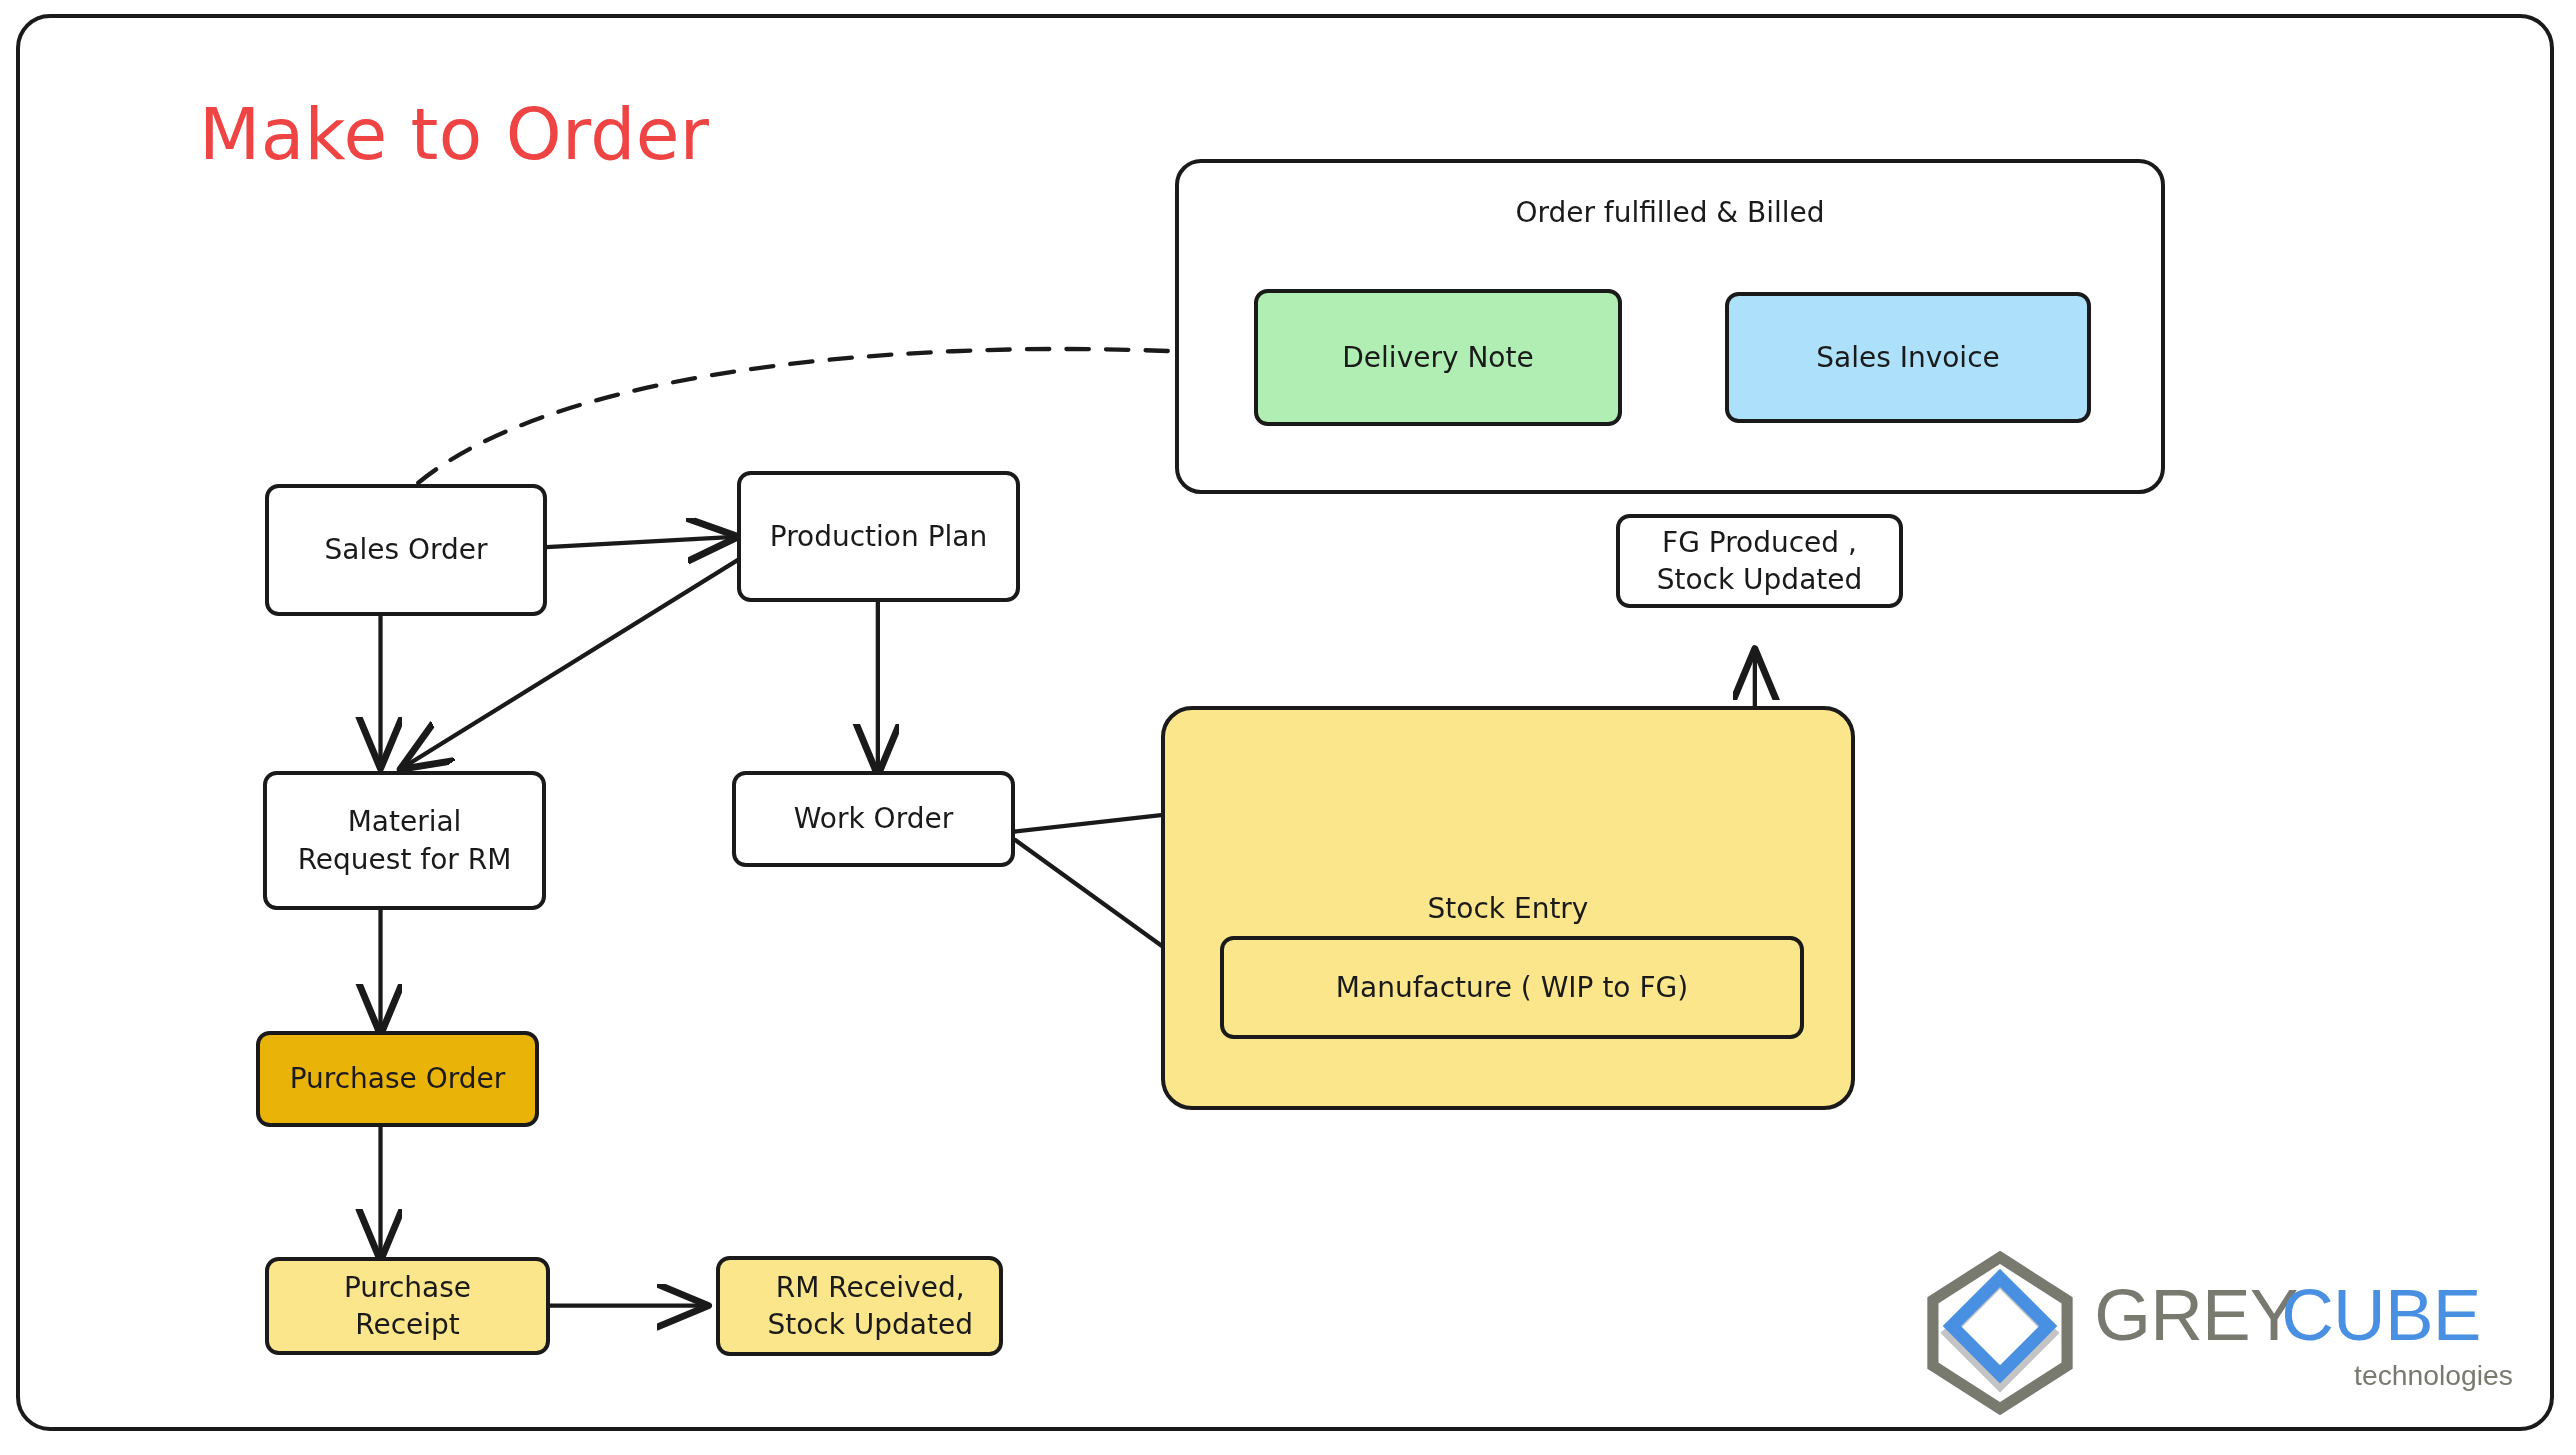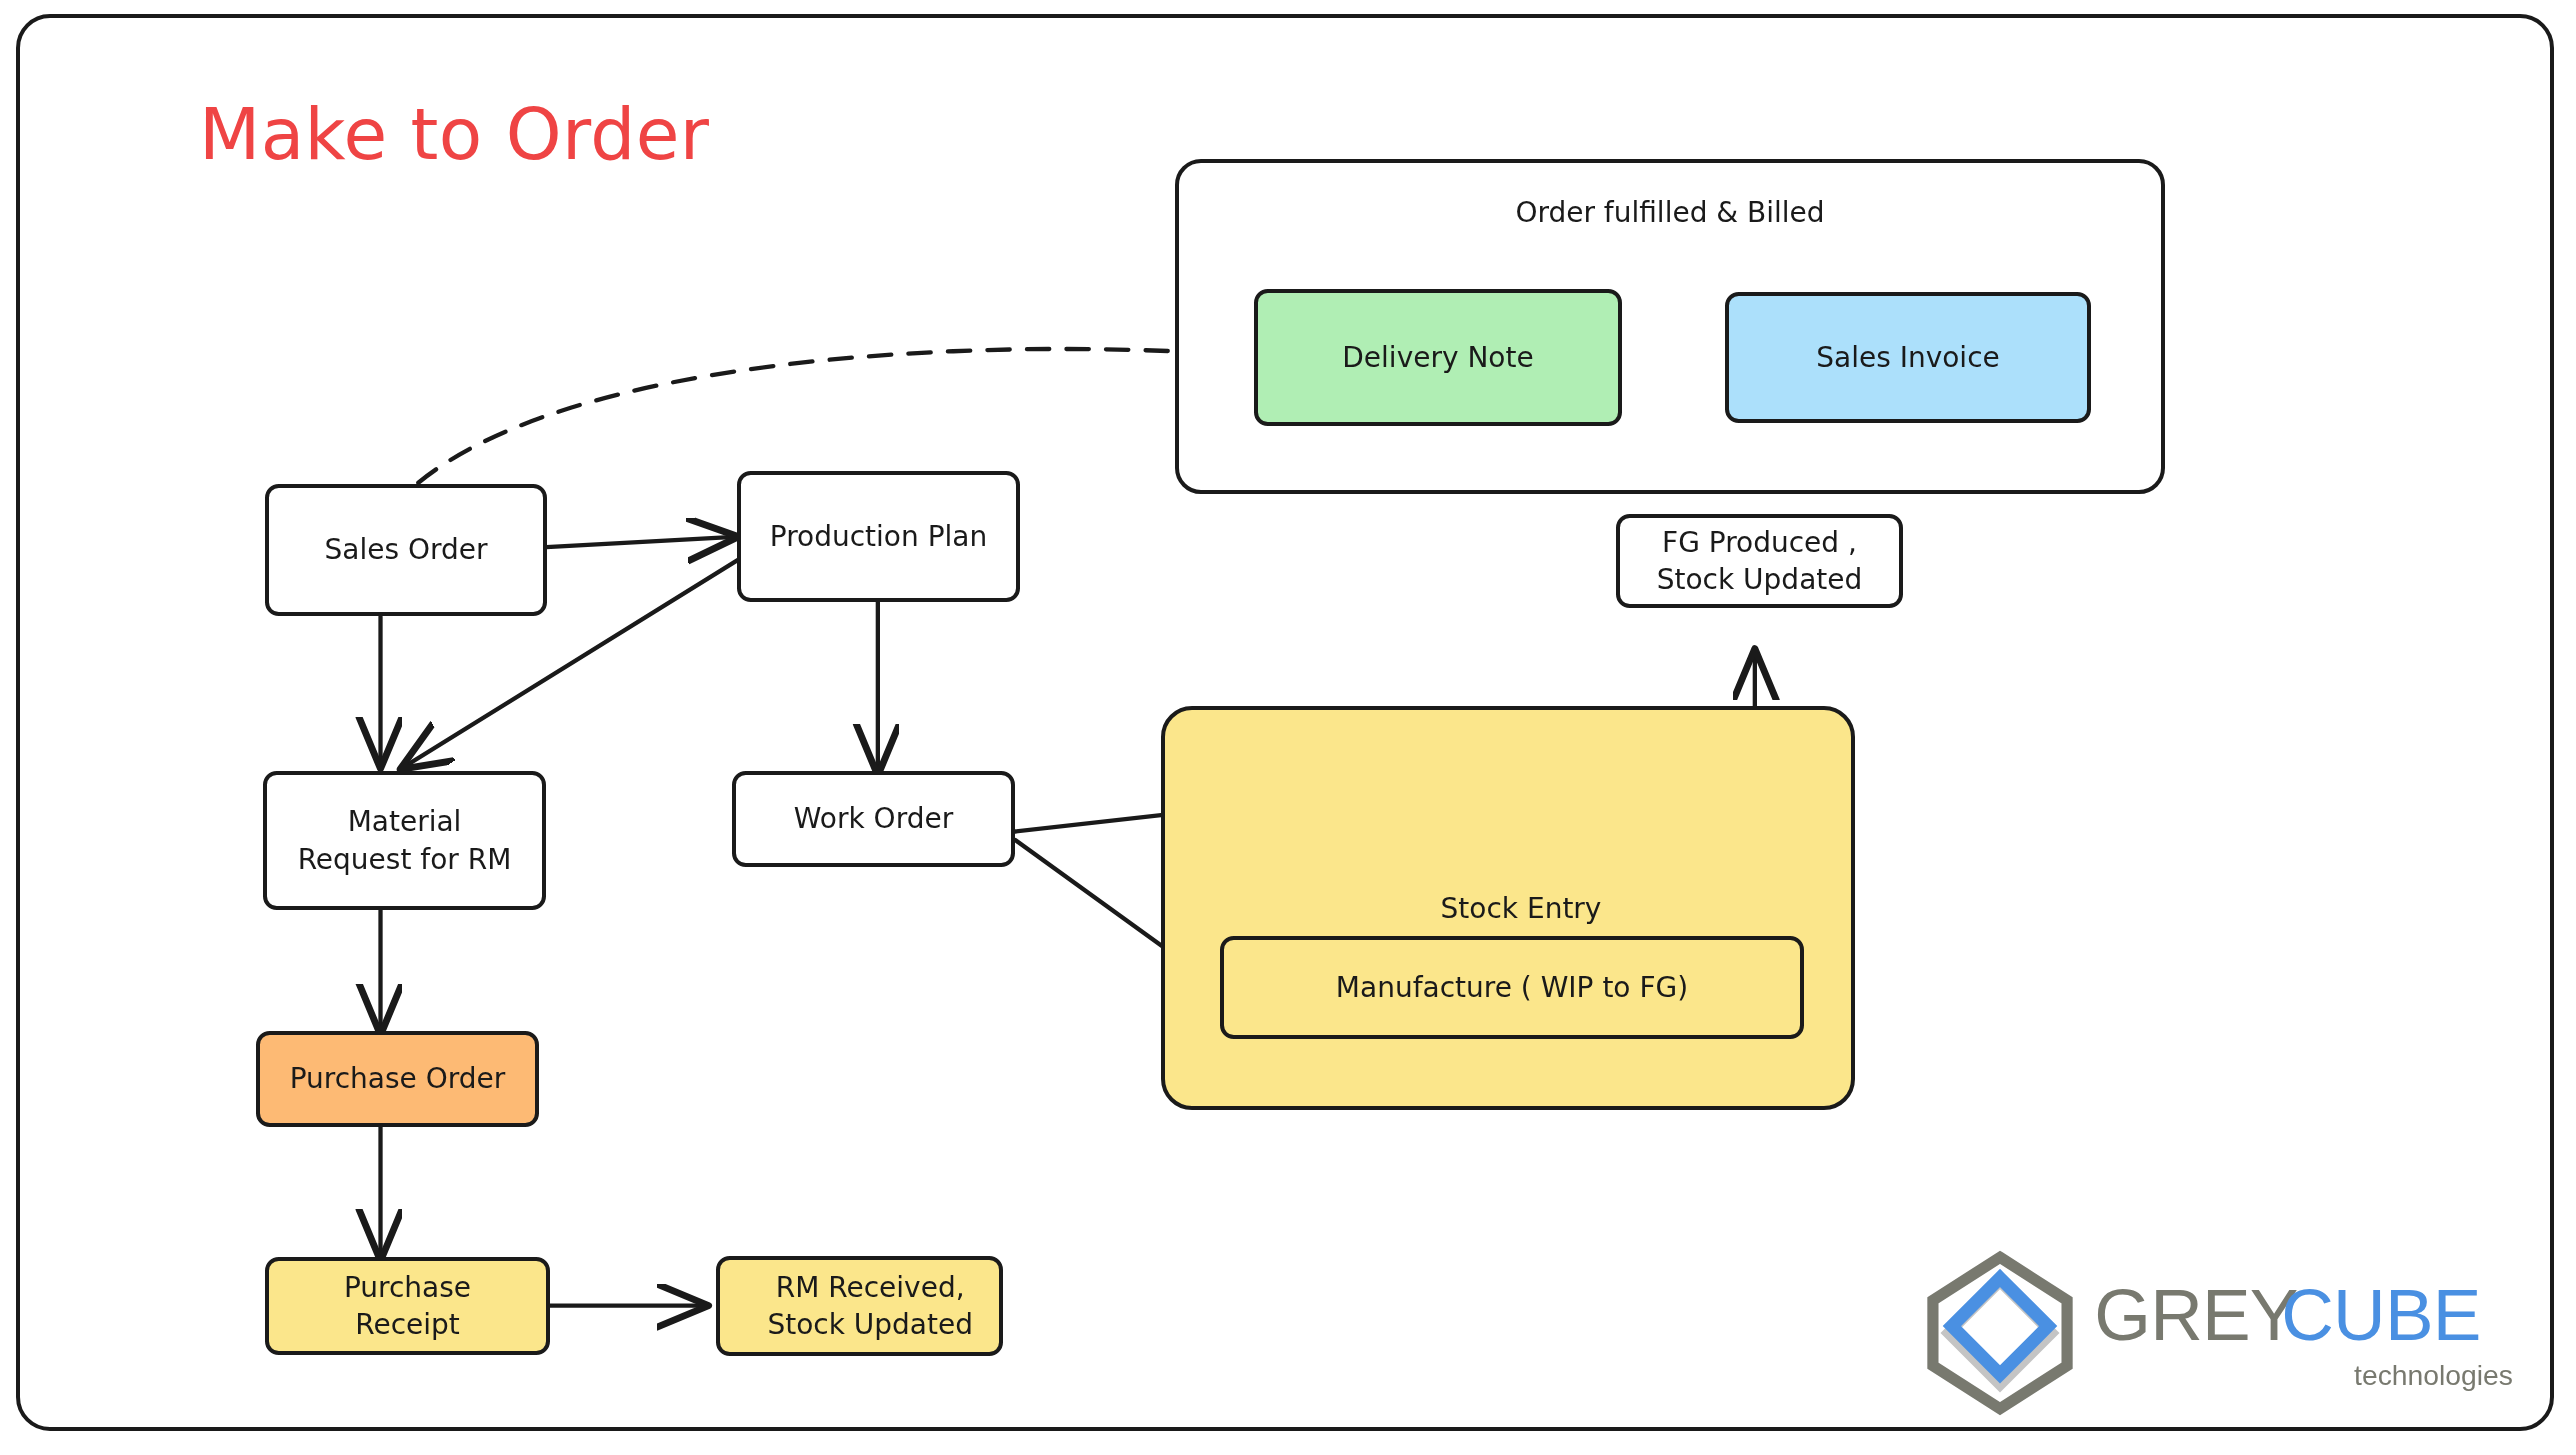--- a/index.html
+++ b/index.html
@@ -152,30 +152,30 @@
       <path d="M1888,415 L1995,415"></path>
 
       <path d="M487,562 C660,420 1100,392 1428,412" stroke-dasharray="26 20"></path>
     </g>
   </svg>
 
   <div class="group" style="left:1175px; top:159px; width:990px; height:335px;"></div>
   <div class="group-label" style="left:1175px; top:196px; width:990px;">Order fulfilled &amp; Billed</div>
 
   <div class="group" style="left:1161px; top:706px; width:694px; height:404px; background:#fbe68b; border-radius:31px;"></div>
-  <div class="group-label" style="left:1161px; top:892px; width:694px;padding-left:13px;">Stock Entry</div>
+  <div class="group-label" style="left:1161px; top:892px; width:694px;">Stock Entry</div>
 
   <div class="node" style="left:265px; top:484px; width:282px; height:132px;">Sales Order</div>
 
   <div class="node" style="left:737px; top:471px; width:283px; height:131px;text-align:right;">Production Plan</div>
 
   <div class="node" style="left:263px; top:771px; width:283px; height:139px; white-space:pre-line;">Material
 Request for RM</div>
 
-  <div class="node" style="left:256px; top:1031px; width:283px; height:96px; background:#fdba74;">Purchase Order</div>
+  <div class="node" style="left:256px; top:1031px; width:283px; height:96px; background:#eab308;">Purchase Order</div>
 
   <div class="node" style="left:265px; top:1257px; width:285px; height:98px; background:#fbe68b; white-space:pre-line;">Purchase
 Receipt</div>
 
   <div class="node" style="left:716px; top:1256px; width:287px; height:100px; background:#fbe68b; white-space:pre-line;padding-left:30px;">RM Received,
 Stock Updated</div>
 
   <div class="node" style="left:732px; top:771px; width:283px; height:96px;">Work Order</div>
 
 

